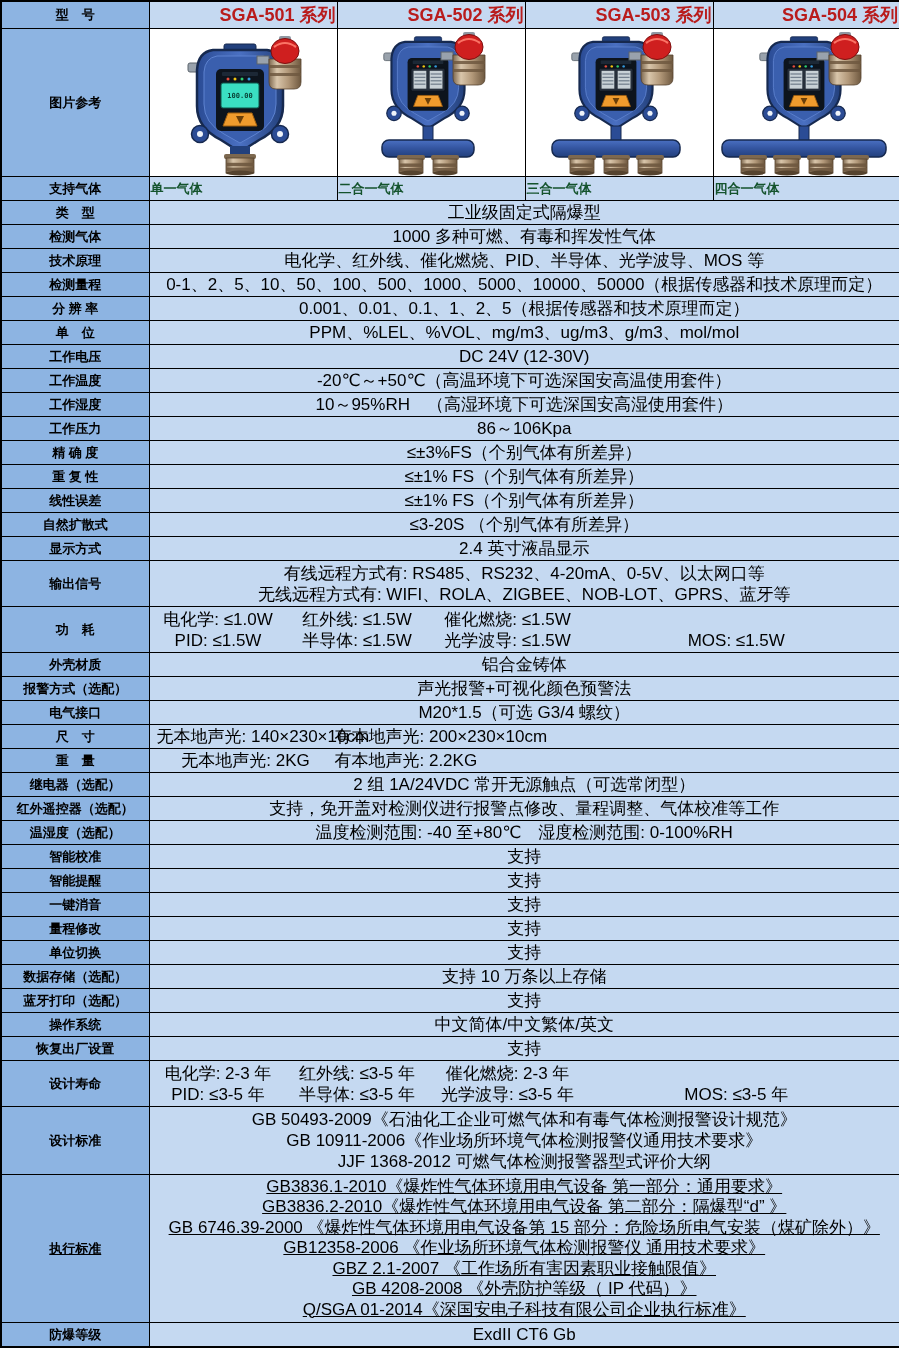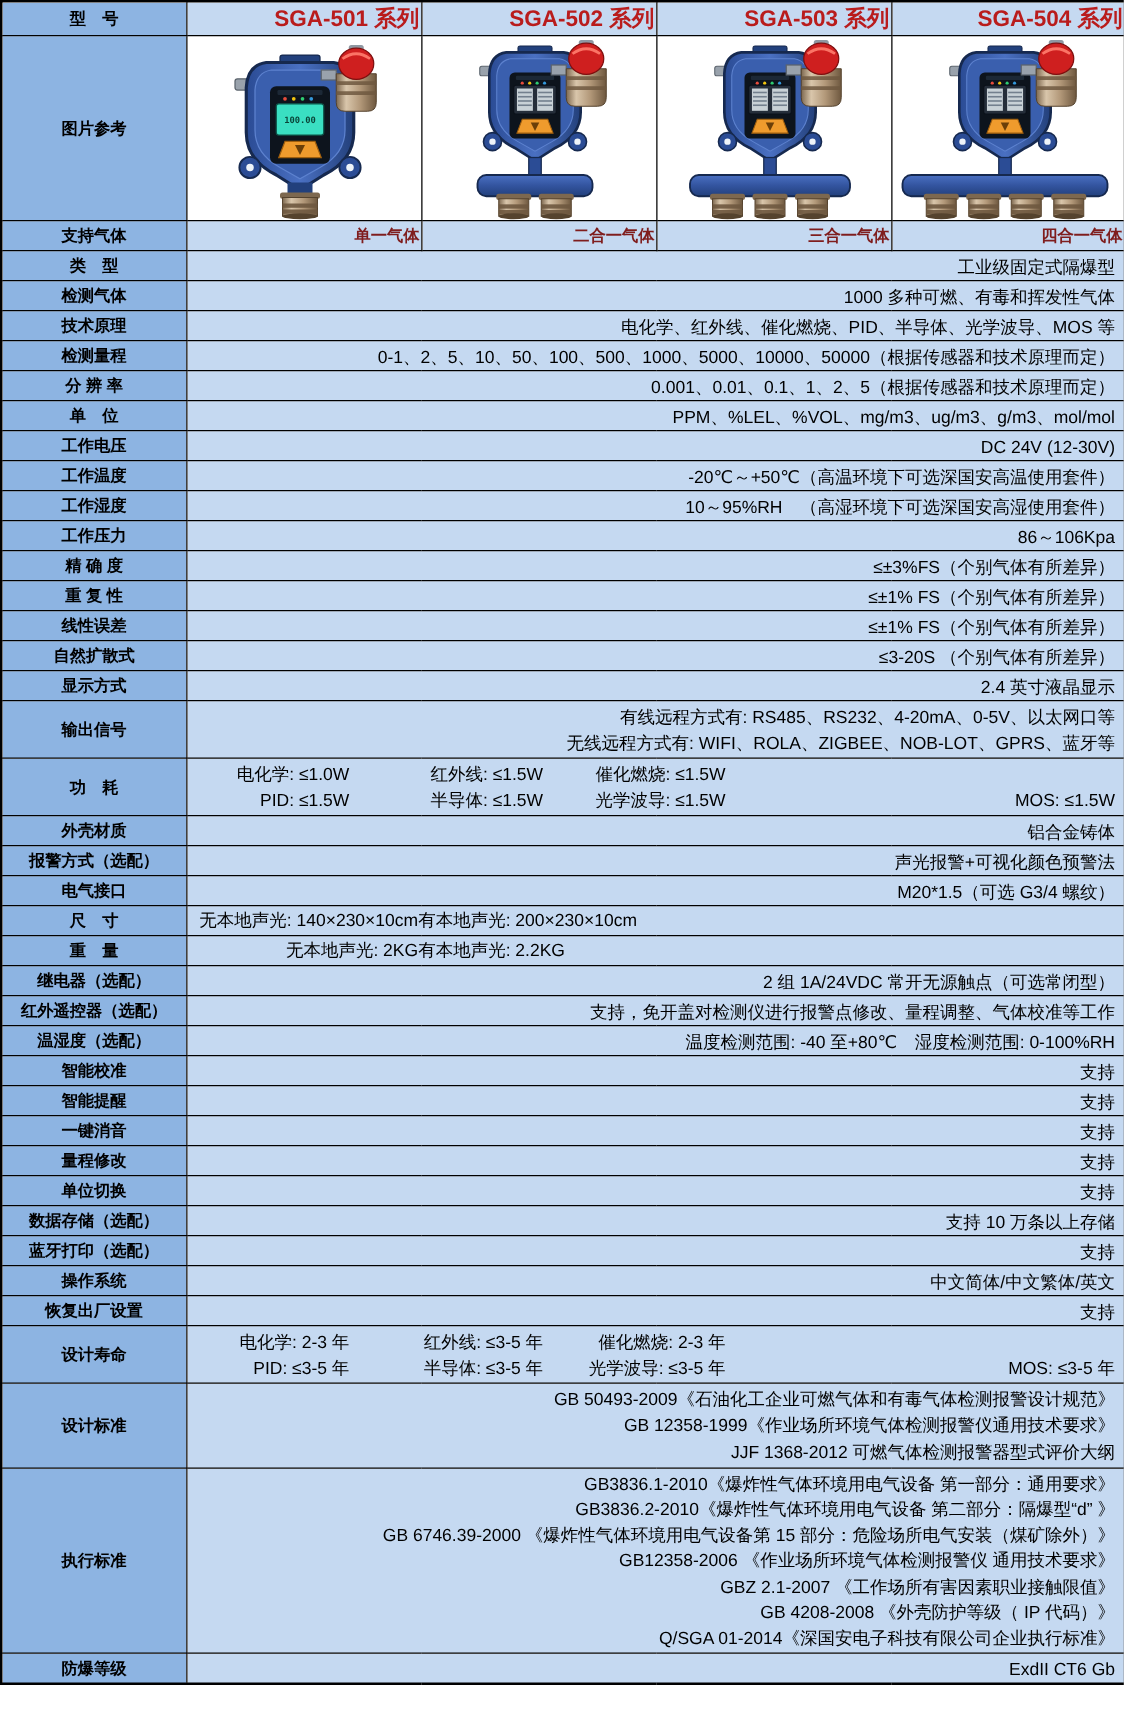--- a/index.html
+++ b/index.html
@@ -7,38 +7,38 @@
     --value-bg:#C5D9F1;
     --border:#000000;
     --image-bg:#FFFFFF;
   }
   html,body{margin:0;padding:0;background:#fff;}
   body{width:899px;font-family:"Liberation Sans","DejaVu Sans",sans-serif;}
   table.spec{border-collapse:collapse;width:899px;table-layout:fixed;border:2px solid var(--border);}
   table.spec th,table.spec td{border:1px solid var(--border);overflow:hidden;vertical-align:middle;}
   th.label{background:var(--label-bg);font-weight:bold;font-size:13px;color:#000000;text-align:center;padding:0 2px;}
   th.model{background:var(--value-bg);font-weight:bold;font-size:18px;color:#b91c1c;text-align:right;}
-  td.value{background:var(--value-bg);font-size:14px;color:#000;text-align:right;padding:1px 7px;line-height:20px;}
-  td.gas{background:var(--value-bg);font-weight:bold;font-size:13px;color:#7f1d1d;text-align:right;}
+  td.value{background:var(--value-bg);font-size:17px;color:#000;text-align:center;padding:1px 7px;line-height:20px;}
+  td.gas{background:var(--value-bg);font-weight:bold;font-size:13px;color:#14532d;text-align:left;}
   td.img-cell{background:var(--image-bg);padding:0;text-align:center;}
   td.img-cell svg{display:block;margin:0 auto;}
   .line{line-height:21px;white-space:nowrap;}
   .rh-7 .line{line-height:20.4px;}
   .gridrow{display:flex;line-height:21px;white-space:nowrap;}
   .gc0{width:123px;flex:none;}
   .gc1{width:155px;flex:none;}
   .gc2{width:146px;flex:none;}
   .gc3{flex:1;}
   .colwide{display:inline-block;width:178px;flex:none;}
   tr.rh-head th{height:21px;}
   tr.rh-img th,tr.rh-img td{height:147px;}
   tr.rh-1 th,tr.rh-1 td{height:21px;}
   tr.rh-2 th,tr.rh-2 td{height:43px;}
   tr.rh-3 th,tr.rh-3 td{height:65px;}
-  tr.rh-7 th,tr.rh-7 td{height:145px;}
+  tr.rh-7 th,tr.rh-7 td{height:145px;text-decoration:underline;}
 </style>
 </head>
 <body>
 
 <div>
   <table class="spec">
     <colgroup>
       <col style="width:148px">
       <col style="width:188px">
       <col style="width:188px">
@@ -551,21 +551,21 @@
               <span class="gc1">半导体: ≤3-5 年</span>
               <span class="gc2">光学波导: ≤3-5 年</span>
               <span class="gc3">MOS: ≤3-5 年</span>
             </div>
           </td>
         </tr>
         <tr class="rh-3">
           <th class="label">设计标准</th>
           <td class="value" colspan="4">
             <div class="line">GB 50493-2009《石油化工企业可燃气体和有毒气体检测报警设计规范》</div>
-            <div class="line">GB 12358-1999《作业场所环境气体检测报警仪通用技术要求》</div>
+            <div class="line">GB 10911-2006《作业场所环境气体检测报警仪通用技术要求》</div>
             <div class="line">JJF 1368-2012 可燃气体检测报警器型式评价大纲</div>
           </td>
         </tr>
         <tr class="rh-7">
           <th class="label">执行标准</th>
           <td class="value" colspan="4">
             <div class="line">GB3836.1-2010《爆炸性气体环境用电气设备 第一部分：通用要求》</div>
             <div class="line">GB3836.2-2010《爆炸性气体环境用电气设备 第二部分：隔爆型“d”  》</div>
             <div class="line">GB 6746.39-2000 《爆炸性气体环境用电气设备第 15 部分：危险场所电气安装（煤矿除外）》</div>
             <div class="line">GB12358-2006 《作业场所环境气体检测报警仪 通用技术要求》</div>

